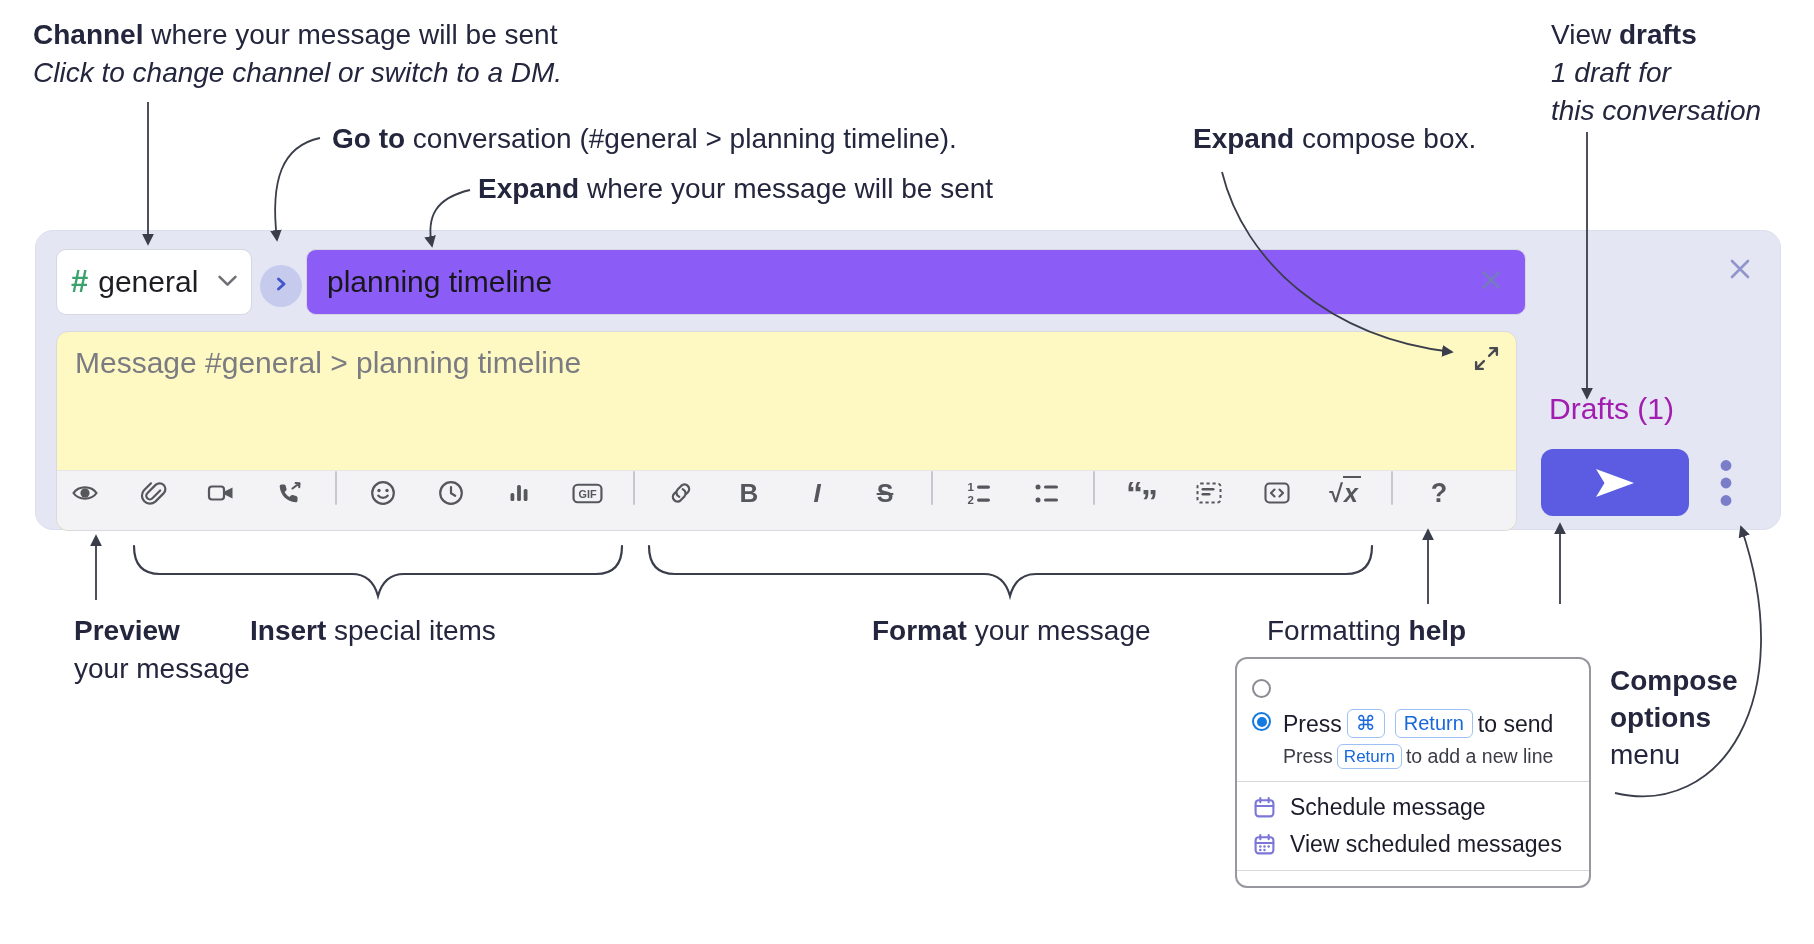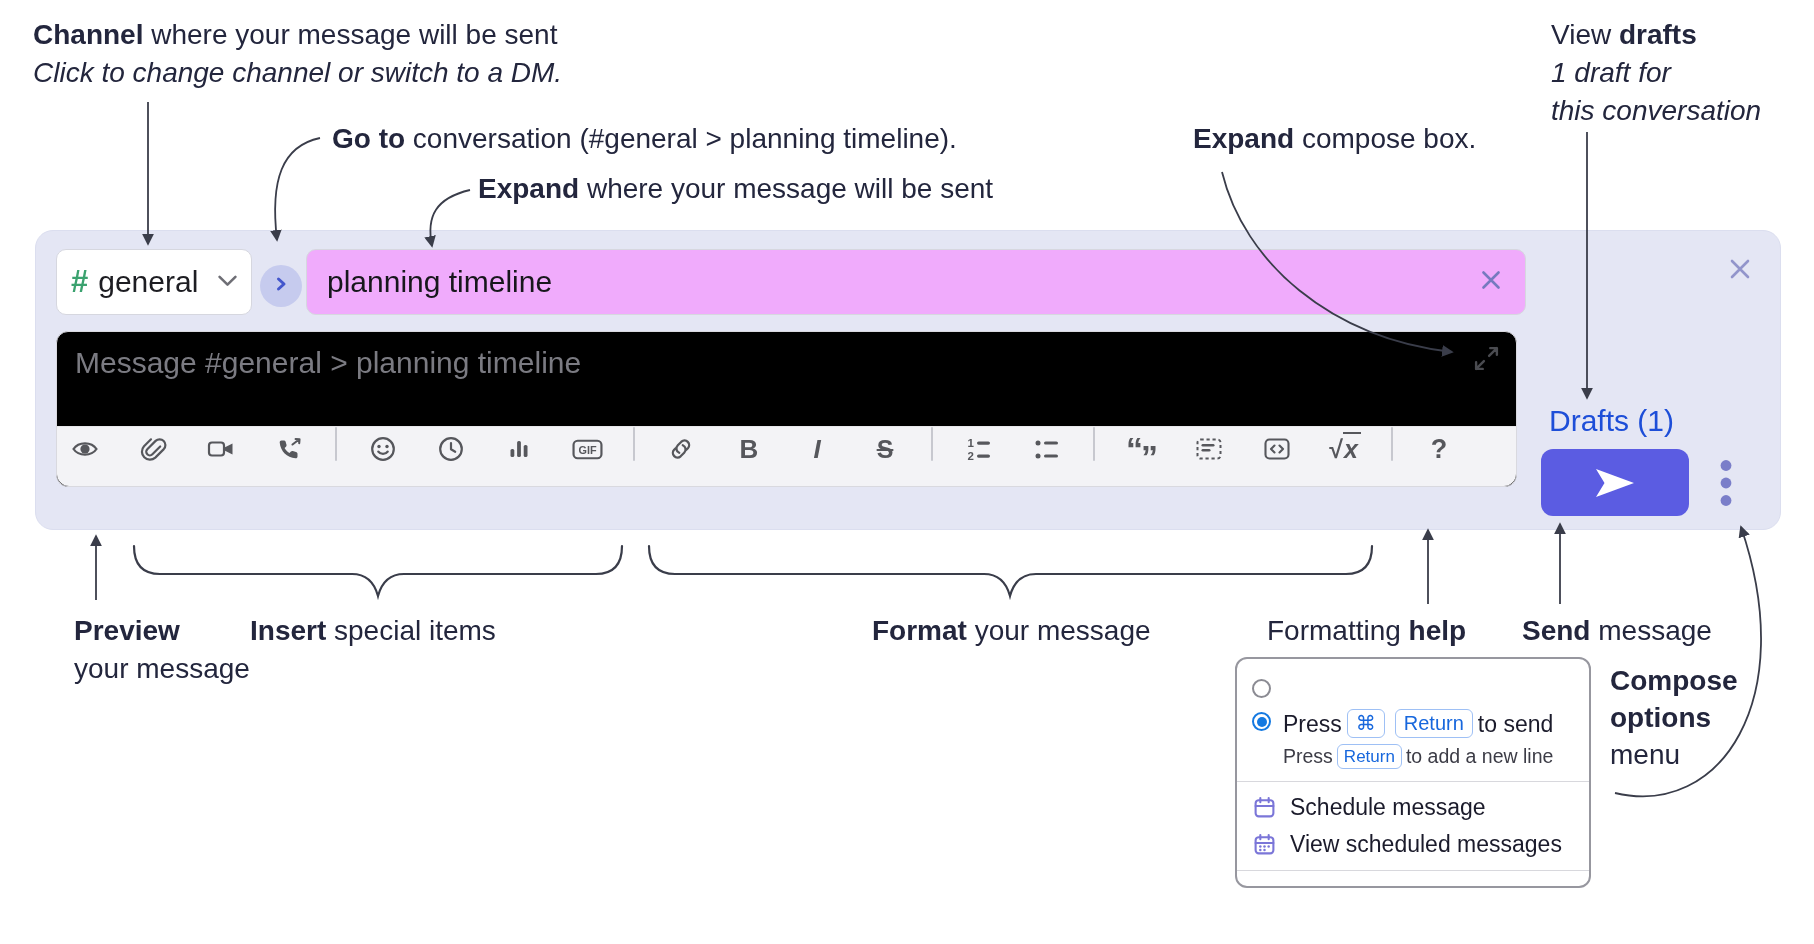--- a/index.html
+++ b/index.html
@@ -12,42 +12,42 @@
 
   
   .compose{position:absolute;left:35px;top:230px;width:1746px;height:300px;background:#e4e6f4;
            border:1px solid #dbdeef;border-radius:18px;box-sizing:border-box;z-index:1;}
   .chip{position:absolute;left:20px;top:18px;width:196px;height:66px;background:#fff;border:1px solid #d6d7df;
         border-radius:10px;box-sizing:border-box;display:flex;align-items:center;padding:0 14px;gap:10px;cursor:pointer;}
   .chip .hash{color:#3ba26f;font-size:31px;font-weight:bold;}
   .chip .chname{font-size:30px;color:#1d1d22;flex:1;}
   .gotocircle{position:absolute;left:224px;top:34px;width:42px;height:42px;border-radius:50%;
               background:#c6cbee;display:flex;align-items:center;justify-content:center;}
-  .topicbox{position:absolute;left:270px;top:18px;width:1220px;height:66px;background:#f0abfc;border:1px solid #d6d7df;
+  .topicbox{position:absolute;left:270px;top:18px;width:1220px;height:66px;background:#8b5cf6;border:1px solid #d6d7df;
             border-radius:10px;box-sizing:border-box;display:flex;align-items:center;padding:0 20px;}
   .topicbox .tval{font-size:30px;color:#17171c;flex:1;}
   .composeclose{position:absolute;right:22px;top:20px;width:36px;height:36px;display:flex;align-items:center;justify-content:center;}
-  .msgbox{position:absolute;left:20px;top:100px;width:1461px;height:156px;background:#000000;border:1px solid #d9d9df;
+  .msgbox{position:absolute;left:20px;top:100px;width:1461px;height:200px;background:#fef9c3;border:1px solid #d9d9df;
           border-radius:12px;box-sizing:border-box;}
   .placeholder{position:absolute;left:18px;top:14px;font-size:30px;color:#7b7b82;}
   .expandicon{position:absolute;right:16px;top:12px;width:28px;height:28px;display:flex;align-items:center;justify-content:center;}
   .tbar{position:absolute;left:0;bottom:0;width:100%;height:60px;background:#f3f3f6;border-top:1px solid #e7e7ea;
         border-radius:0 0 12px 12px;box-sizing:border-box;display:flex;align-items:flex-start;padding-left:6px;}
   .tbtn{width:44px;height:44px;margin-right:24px;display:flex;align-items:center;justify-content:center;
         color:#56575c;background:transparent;border:0;padding:0;cursor:pointer;flex:0 0 auto;}
   .tdiv{width:2px;height:34px;background:#c7c8cf;border-radius:1px;margin-right:24px;flex:0 0 auto;}
   .tbtn .txt{font-size:26px;color:#56575c;}
   .tbtn .bold{font-weight:800;}
   .tbtn .ital{font-style:italic;font-weight:600;}
   .tbtn .strike{text-decoration:line-through;font-weight:600;font-size:25px;}
   .tbtn .quotes{font-weight:bold;font-size:34px;letter-spacing:-2px;color:#56575c;line-height:20px;}
   .tbtn .qc{position:relative;top:8px;}
   .sqrtwrap{font-size:25px;color:#56575c;font-weight:600;}
   .sqrtwrap .rvar{font-style:italic;border-top:2.5px solid #56575c;padding:1px 3px 0 1px;}
-  .drafts{position:absolute;left:1513px;top:173px;font-size:30px;font-weight:500;color:#1d4ed8;cursor:pointer;}
+  .drafts{position:absolute;left:1513px;top:161px;font-size:30px;font-weight:500;color:#a21caf;cursor:pointer;}
   .sendbtn{position:absolute;left:1505px;top:218px;width:148px;height:67px;background:#5b5ce2;border:0;
            border-radius:12px;display:flex;align-items:center;justify-content:center;cursor:pointer;}
   .dotsbtn{position:absolute;left:1673px;top:226px;width:34px;height:52px;display:flex;align-items:center;
            justify-content:center;background:transparent;border:0;cursor:pointer;}
 
   
   .popup{position:absolute;left:1235px;top:657px;width:356px;background:#fff;border:2px solid #97979f;
          border-radius:12px;box-sizing:border-box;padding:10px 0 8px;z-index:4;}
   .opt{display:flex;align-items:flex-start;gap:12px;padding:6px 12px 4px 15px;}
   .radio{width:19px;height:19px;border-radius:50%;border:2px solid #8b8b93;background:#fff;flex:0 0 auto;margin-top:4px;box-sizing:border-box;position:relative;}
@@ -269,23 +269,20 @@
     <div>your message</div>
   </div>
   <div class="ann" style="left:250px;top:612px;">
     <span class="b">Insert</span><span> special items</span>
   </div>
   <div class="ann" style="left:872px;top:612px;">
     <span class="b">Format</span><span> your message</span>
   </div>
   <div class="ann" style="left:1267px;top:612px;">
     <span>Formatting </span><span class="b">help</span>
-  </div>
-  <div class="ann" style="left:1522px;top:612px;">
-    <span class="b">Send</span><span> message</span>
   </div>
   <div class="anncompose">
     <div class="b">Compose</div>
     <div class="b">options</div>
     <div>menu</div>
   </div>
 
   <div class="popup">
     <div class="opt">
       <span class="radio"></span>

